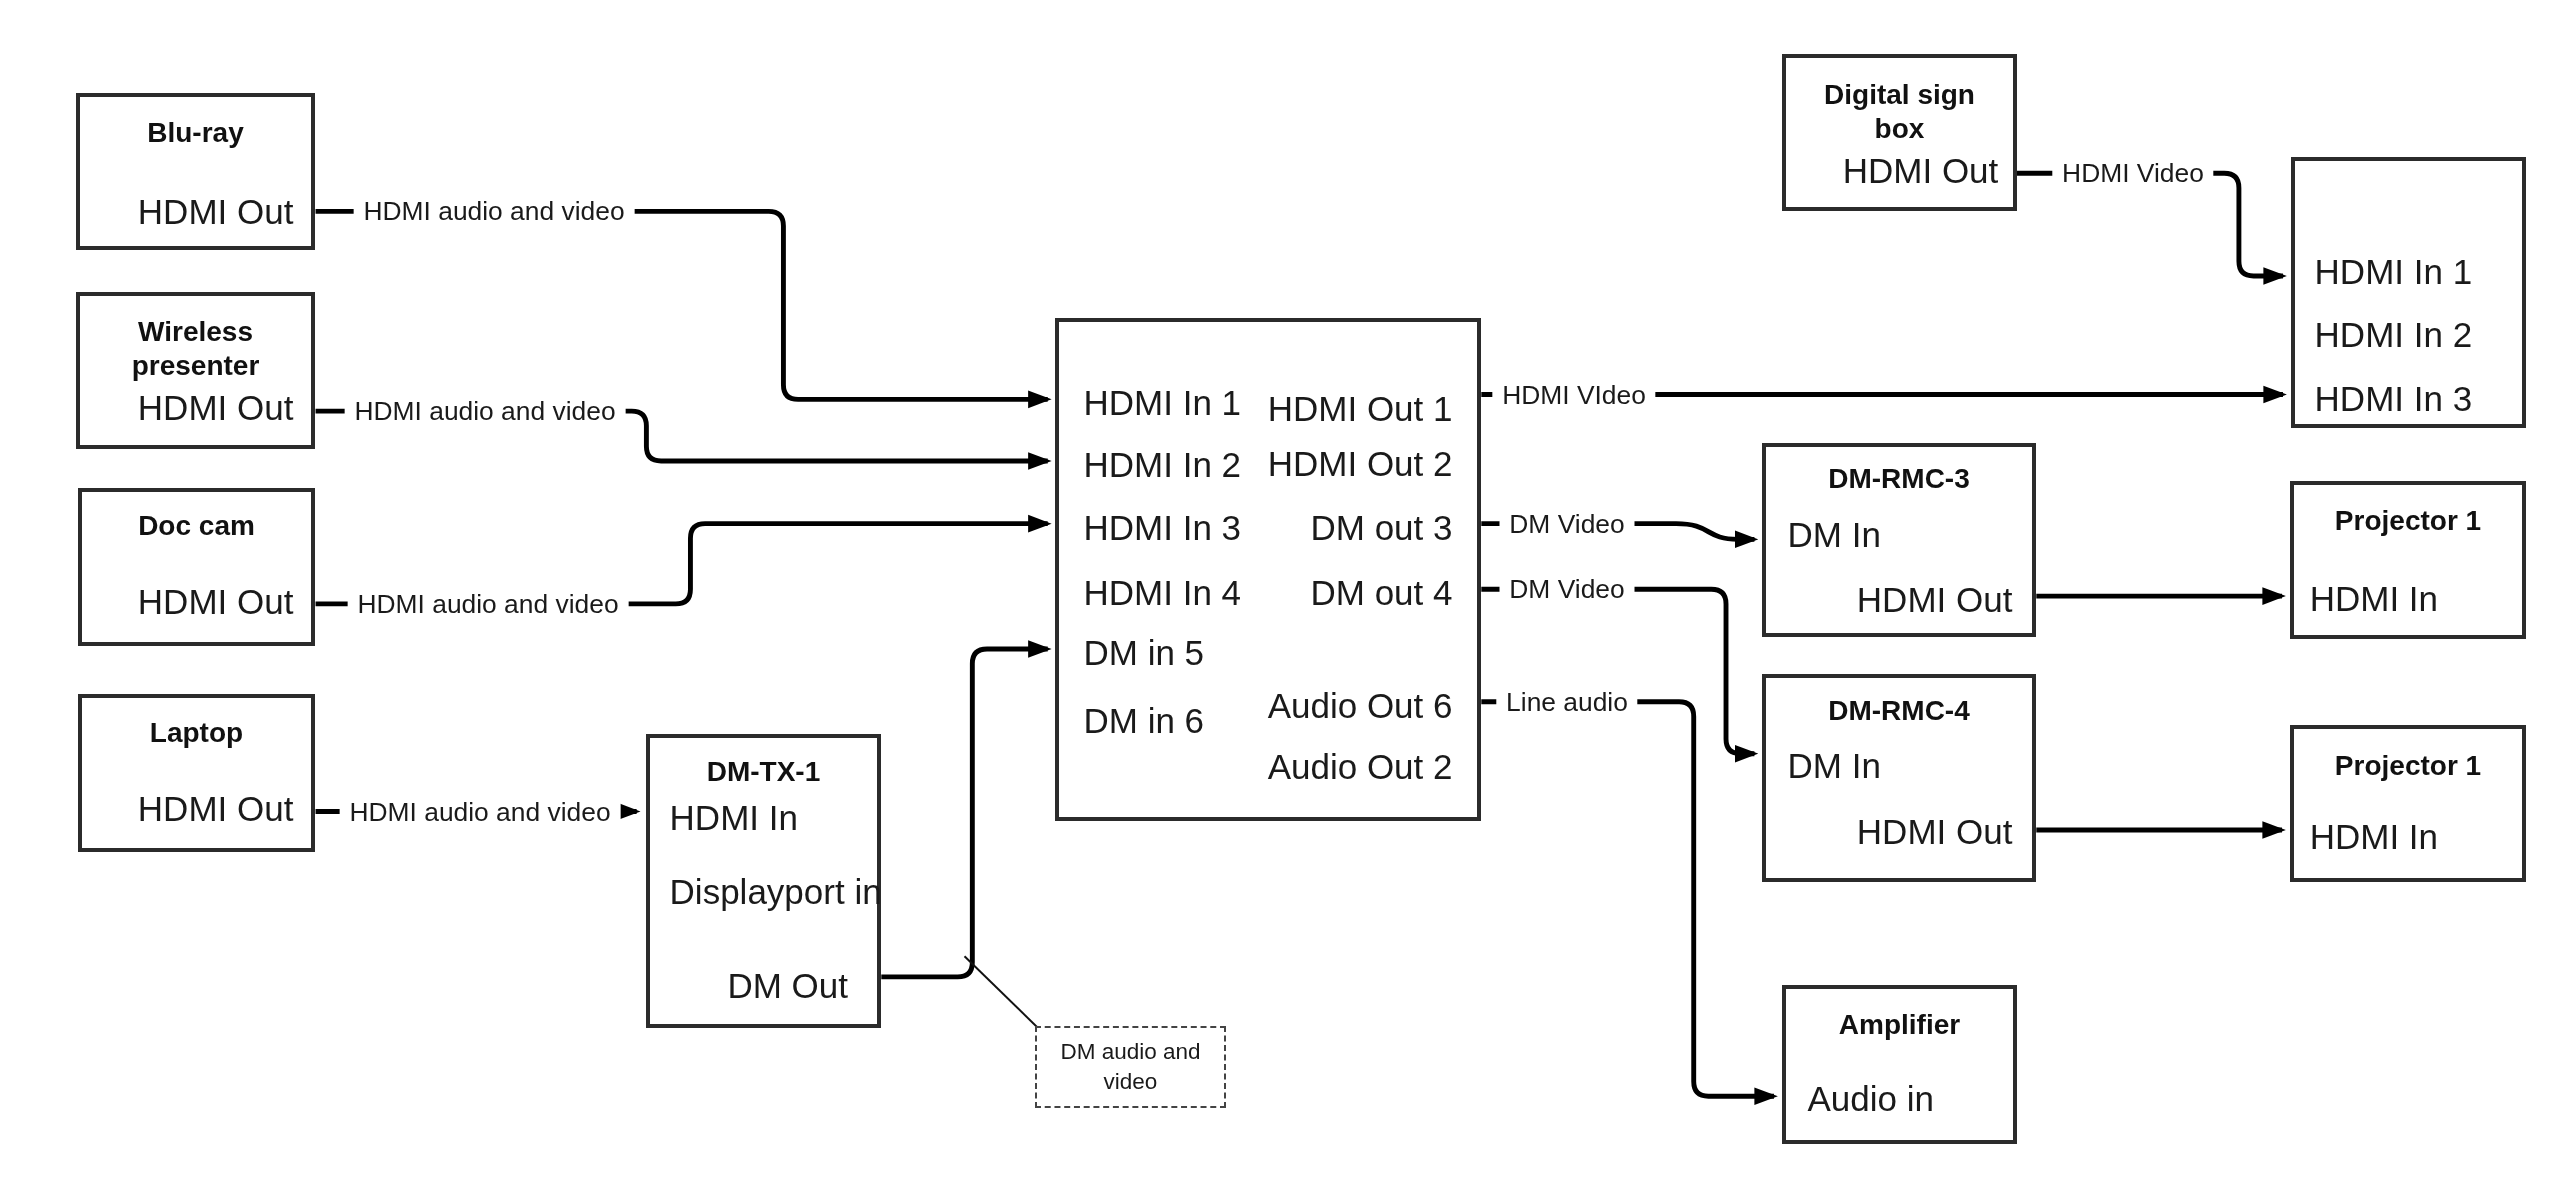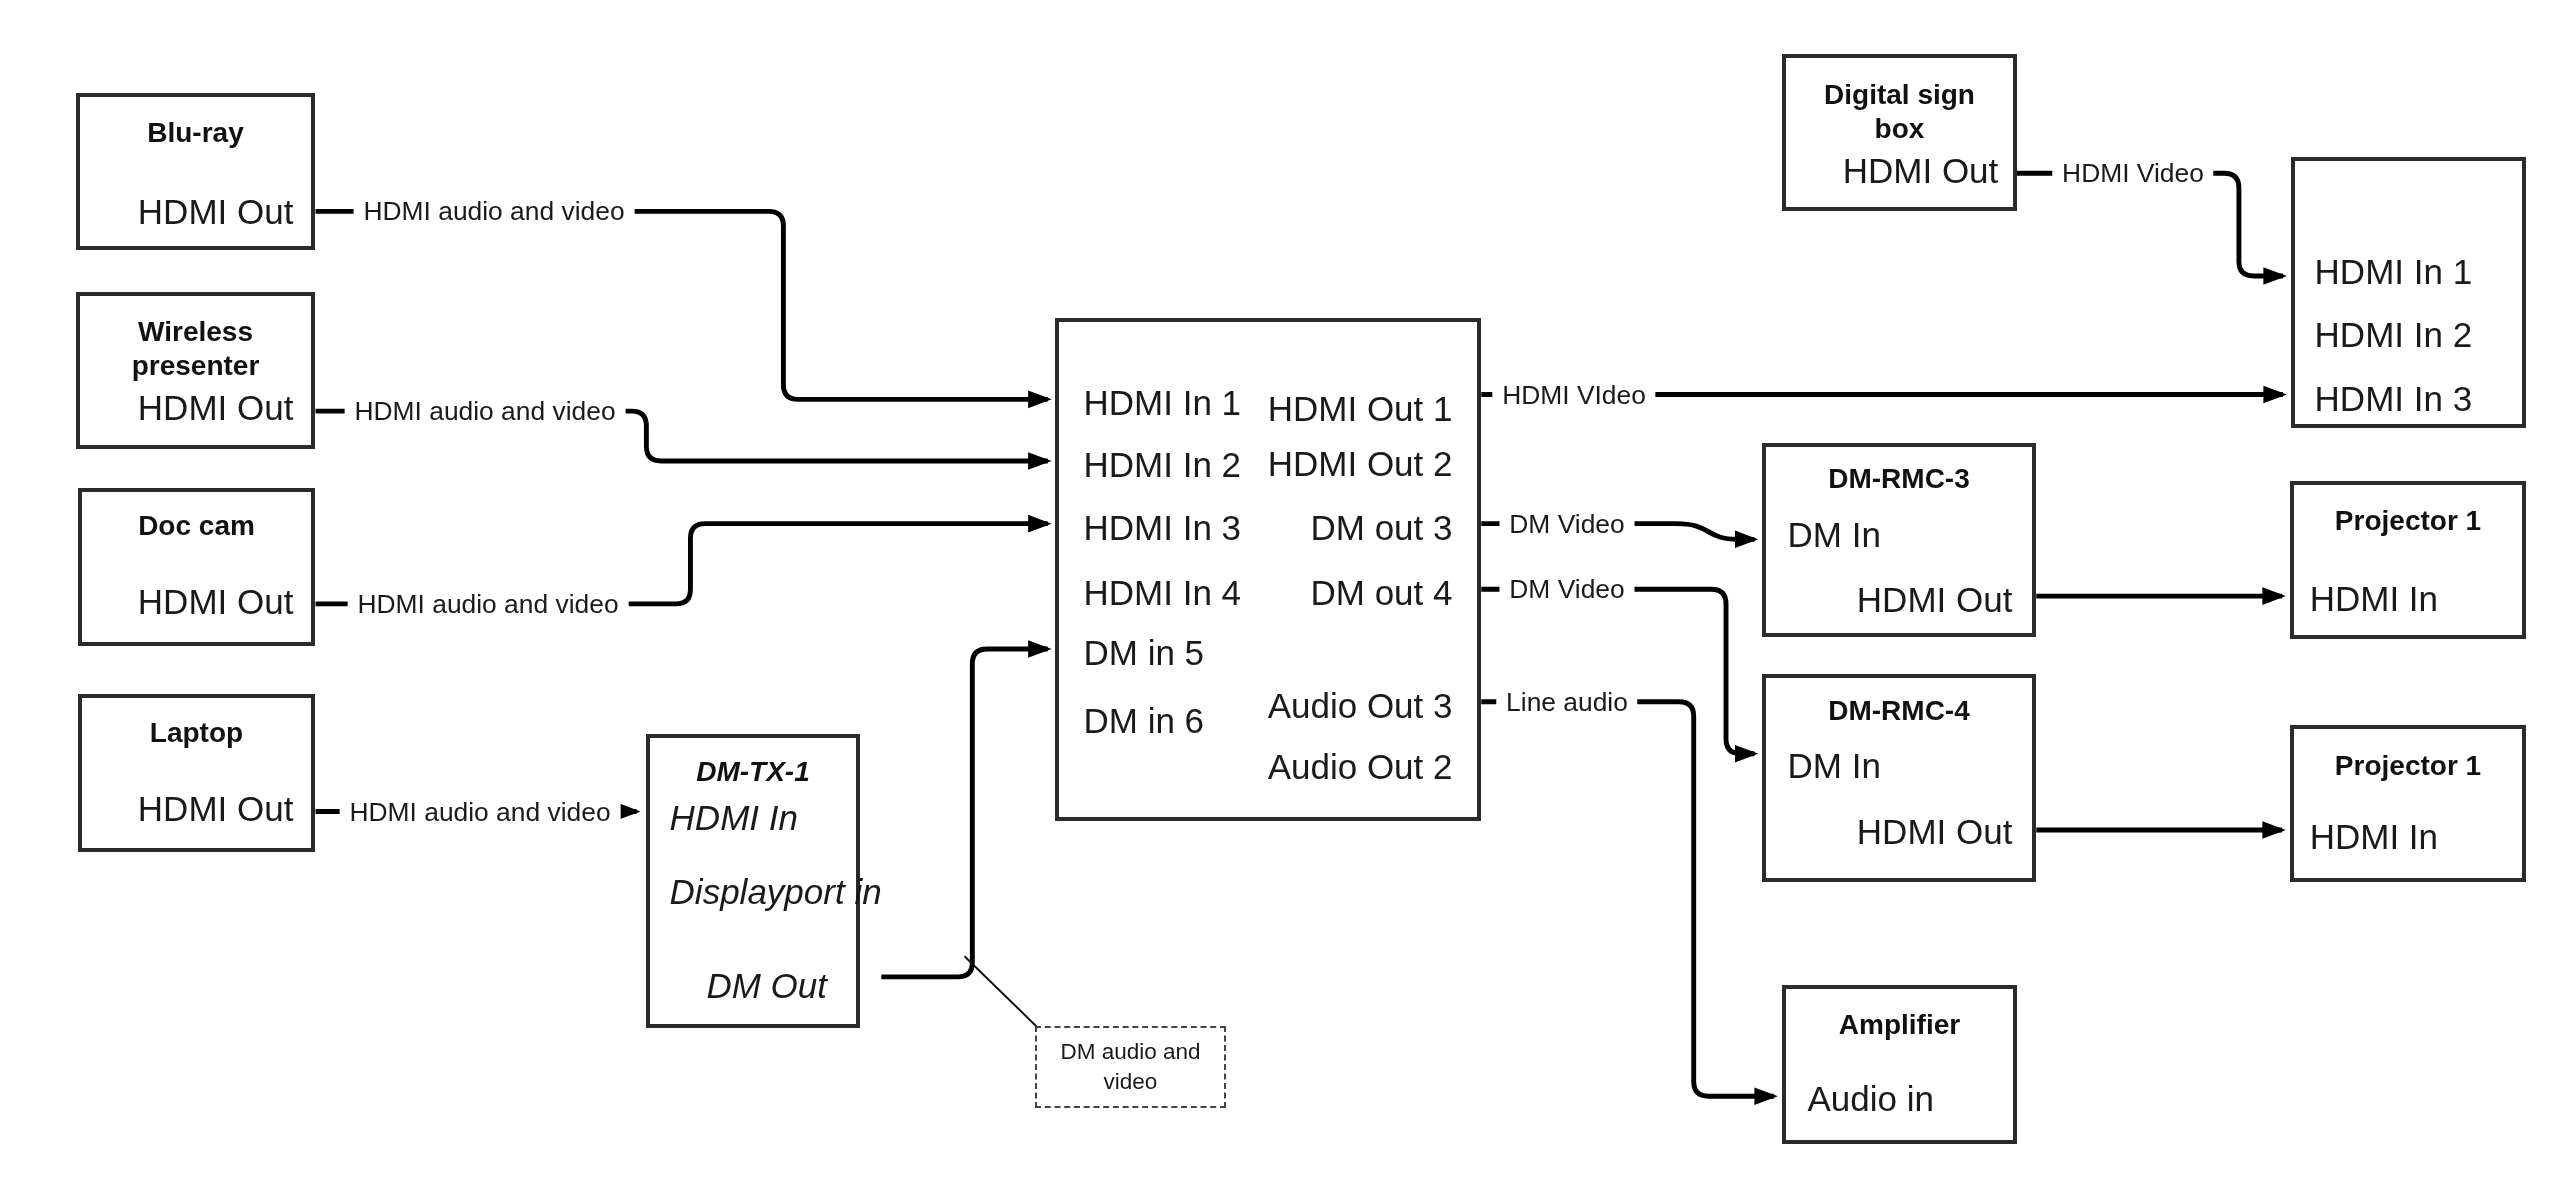--- a/index.html
+++ b/index.html
@@ -105,39 +105,39 @@
   <div class="node" style="left:78px;top:488px;width:237px;height:158px;">
     <div class="node-title" style="top:34px;">Doc cam</div>
     <div class="port right" style="top:110px;padding-right:17.6px;">HDMI Out</div>
   </div>
 
   <div class="node" style="left:78px;top:694px;width:237px;height:158px;">
     <div class="node-title" style="top:35px;">Laptop</div>
     <div class="port right" style="top:111px;padding-right:17.6px;">HDMI Out</div>
   </div>
 
-  <div class="node" style="left:646px;top:734px;width:214px;height:294px;font-style:italic;">
+  <div class="node" style="left:646px;top:734px;width:235px;height:294px;">
     <div class="node-title" style="top:34px;">DM-TX-1</div>
     <div class="port left" style="top:80px;padding-left:19.6px;">HDMI In</div>
     <div class="port left" style="top:154px;padding-left:19.6px;">Displayport in</div>
     <div class="port right" style="top:248px;padding-right:29px;">DM Out</div>
   </div>
 
   <div class="node" style="left:1055px;top:318px;width:426px;height:503px;">
     <div class="port left" style="top:81px;padding-left:24.5px;">HDMI In 1</div>
     <div class="port left" style="top:143px;padding-left:24.5px;">HDMI In 2</div>
     <div class="port left" style="top:206px;padding-left:24.5px;">HDMI In 3</div>
     <div class="port left" style="top:271px;padding-left:24.5px;">HDMI In 4</div>
     <div class="port left" style="top:331px;padding-left:24.5px;">DM in 5</div>
     <div class="port left" style="top:399px;padding-left:24.5px;">DM in 6</div>
     <div class="port right" style="top:87px;padding-right:24.5px;">HDMI Out 1</div>
     <div class="port right" style="top:142px;padding-right:24.5px;">HDMI Out 2</div>
     <div class="port right" style="top:206px;padding-right:24.5px;">DM out 3</div>
     <div class="port right" style="top:271px;padding-right:24.5px;">DM out 4</div>
-    <div class="port right" style="top:384px;padding-right:24.5px;">Audio Out 3</div>
+    <div class="port right" style="top:384px;padding-right:24.5px;">Audio Out 6</div>
     <div class="port right" style="top:445px;padding-right:24.5px;">Audio Out 2</div>
   </div>
 
   <div class="node" style="left:1782px;top:54px;width:235px;height:157px;">
     <div class="node-title" style="top:54px;">Digital sign box</div>
     <div class="port right" style="top:113px;padding-right:14.7px;">HDMI Out</div>
   </div>
 
   <div class="node" style="left:2291px;top:157px;width:235px;height:271px;">
     <div class="port left" style="top:111px;padding-left:19.6px;">HDMI In 1</div>

